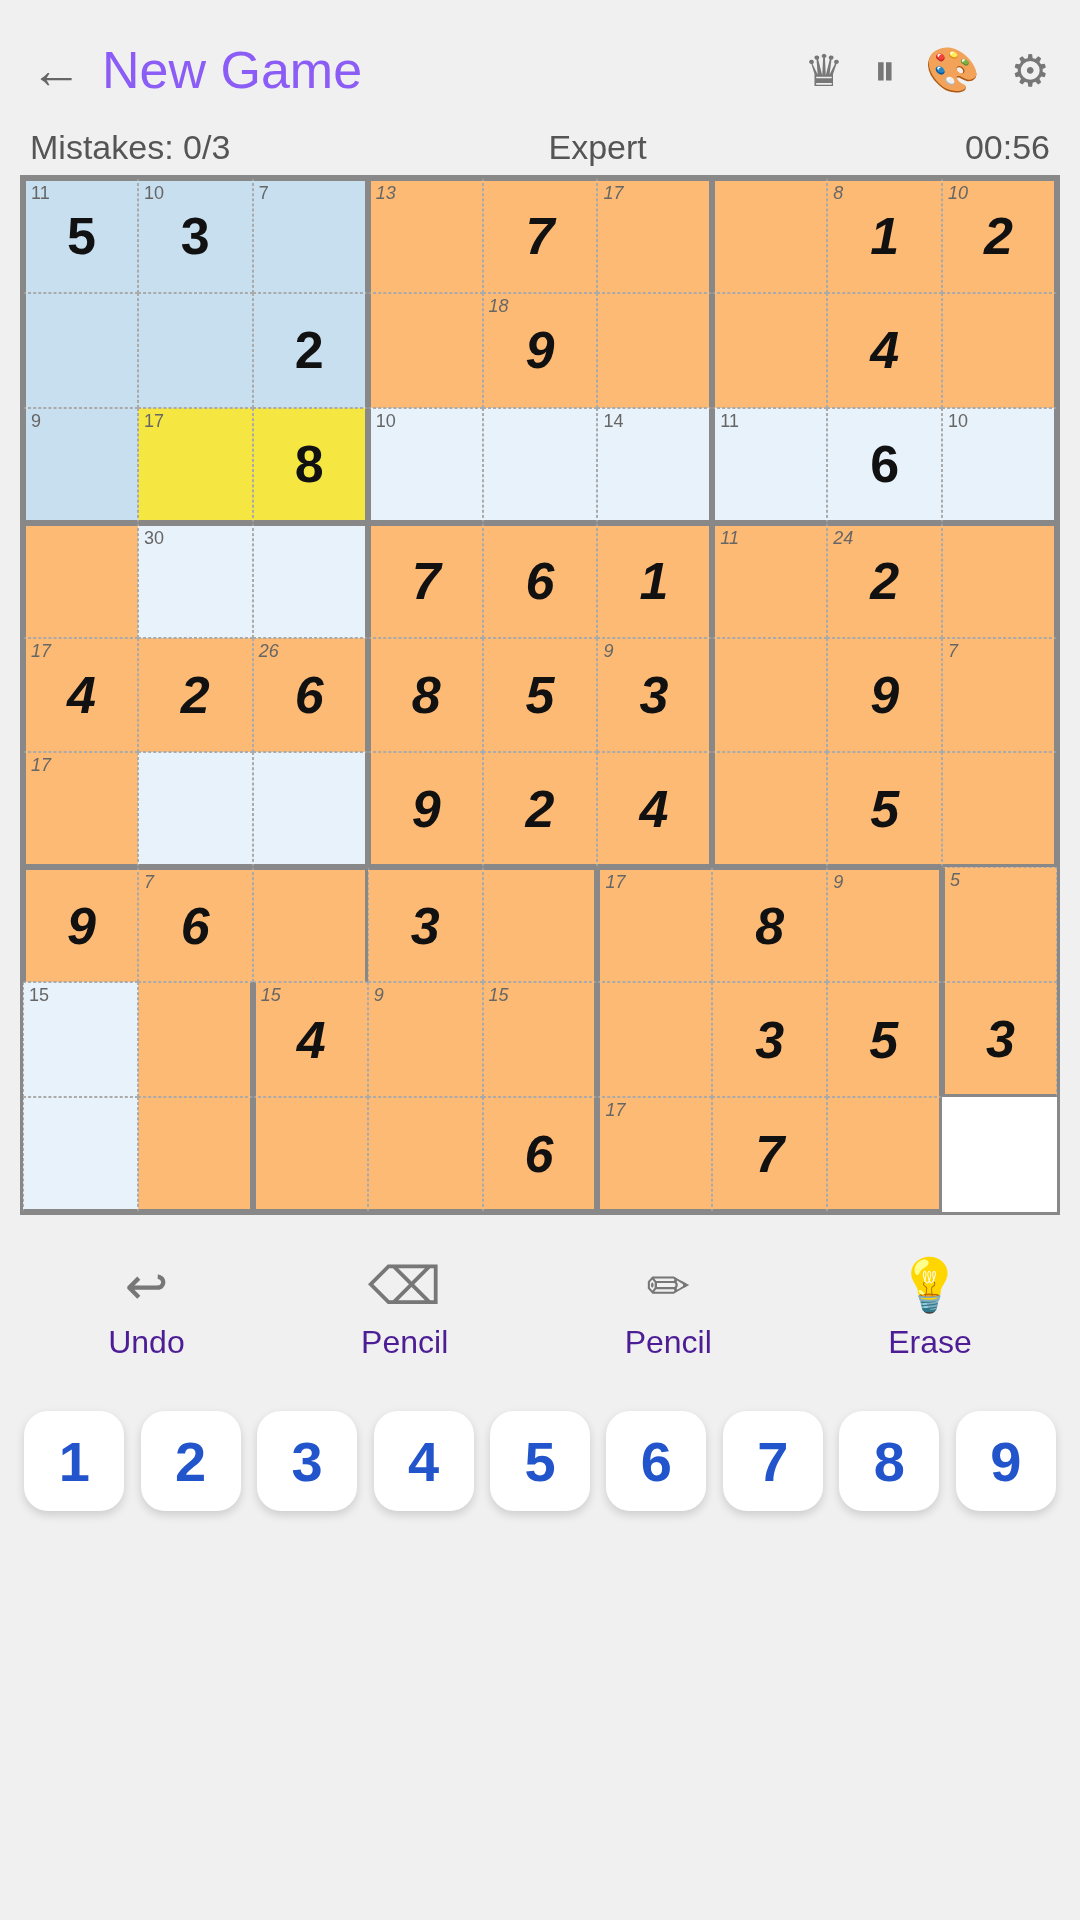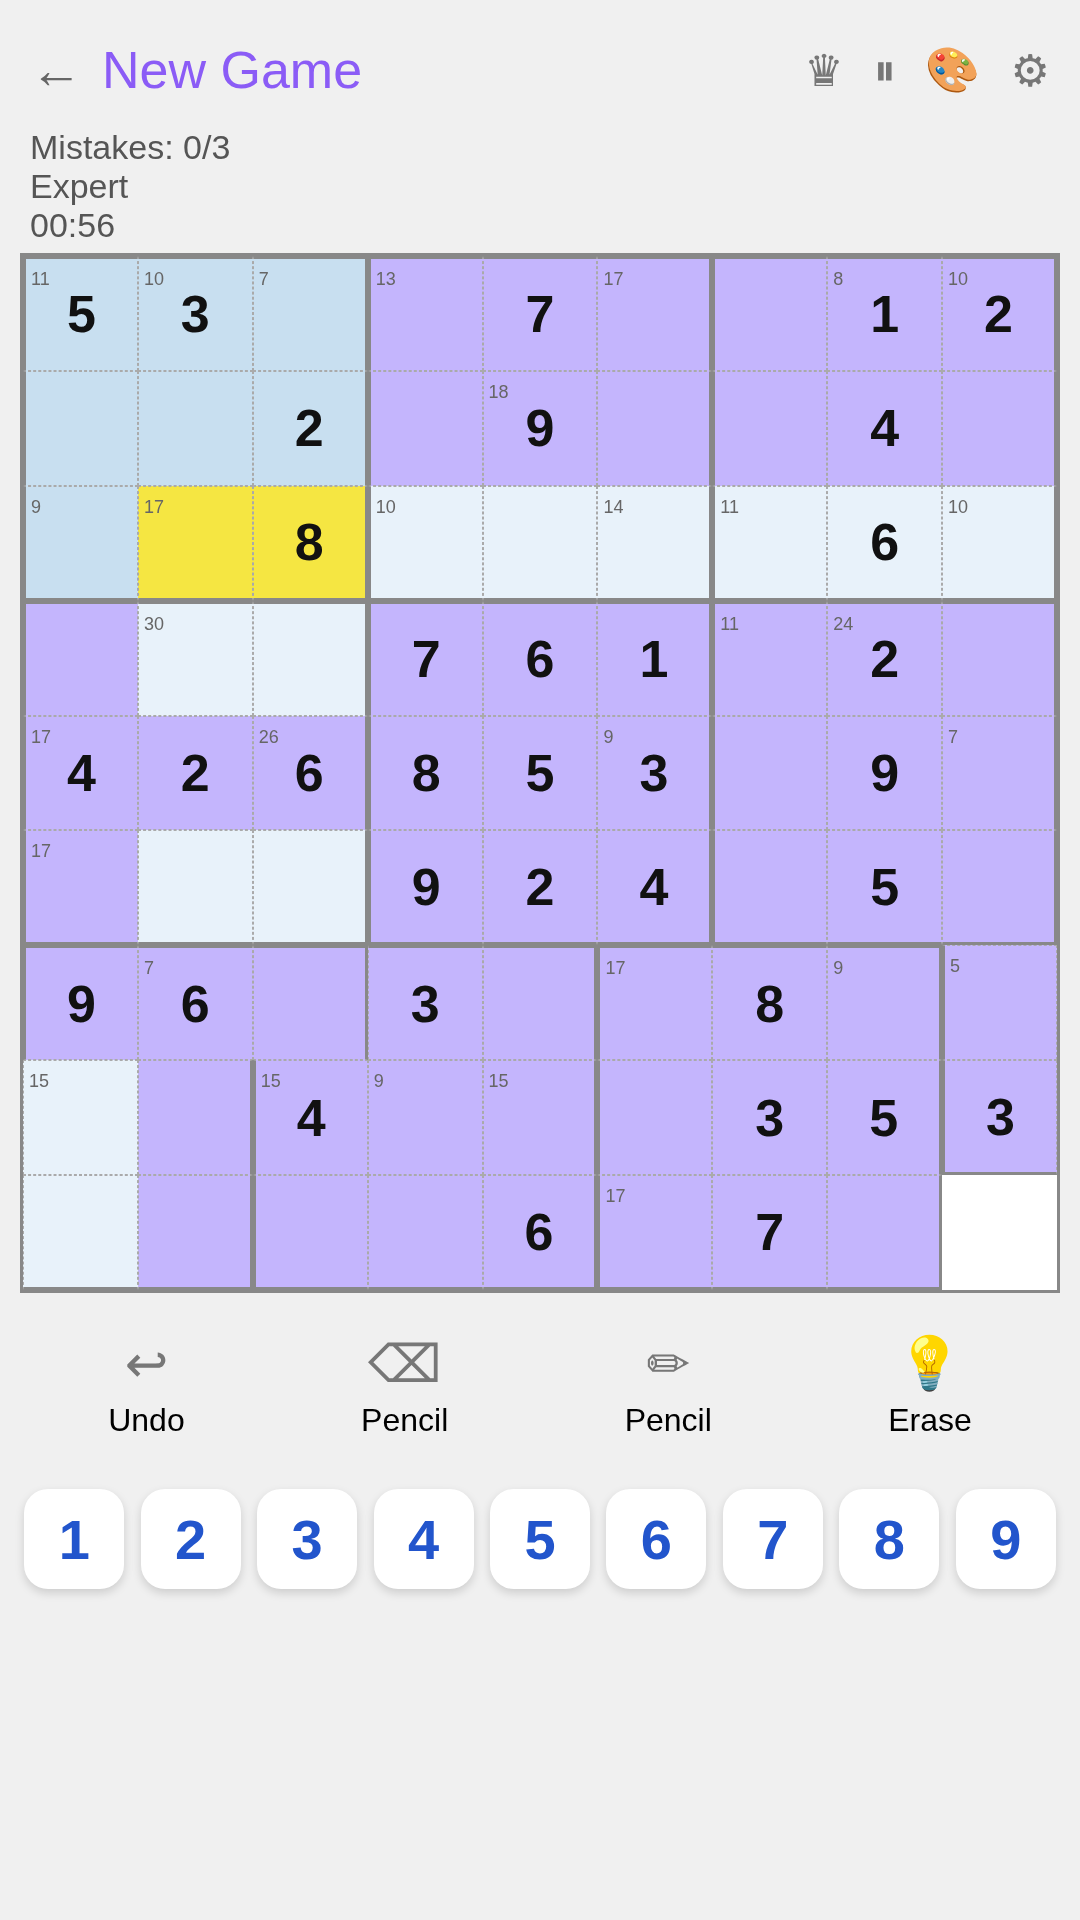--- a/index.html
+++ b/index.html
@@ -43,21 +43,20 @@
       cursor: pointer;
     }
 
     
     .status-bar {
       display: flex;
       justify-content: space-between;
       padding: 8px 30px;
       font-size: 34px;
       color: #555;
-      flex-direction: column;
     }
 
     
     .grid-container {
       margin: 0 20px;
       border: 3px solid #888;
       background: #fff;
       position: relative;
     }
 
@@ -98,33 +97,33 @@
 
     .cell-value {
       font-size: 52px;
       font-weight: 700;
       color: #111;
       line-height: 1;
     }
 
     .cell-corner {
       position: absolute;
-      top: 11px;
+      top: 3px;
       left: 5px;
       font-size: 18px;
       color: #666;
       font-weight: 400;
       line-height: 1;
     }
 
     
     .cell.bg-blue { background: #c8dff0; }
     .cell.bg-yellow { background: #f5e642; }
     .cell.bg-light { background: #e8f2fa; }
-    .cell.bg-white { background: #c4b5fd; }
+    .cell.bg-white { background: #fdba74; font-style: italic; }
 
     
     .toolbar {
       display: flex;
       justify-content: space-around;
       align-items: center;
       padding: 40px 20px 30px;
     }
     .toolbar-item {
       display: flex;
@@ -132,21 +131,21 @@
       align-items: center;
       gap: 8px;
       cursor: pointer;
     }
     .toolbar-icon {
       font-size: 52px;
       color: #777;
     }
     .toolbar-label {
       font-size: 32px;
-      color: #000000;
+      color: #4c1d95;
       text-align: right;
     }
 
     
     .numpad {
       display: flex;
       justify-content: space-around;
       padding: 20px 16px 40px;
     }
     .numpad-btn {

